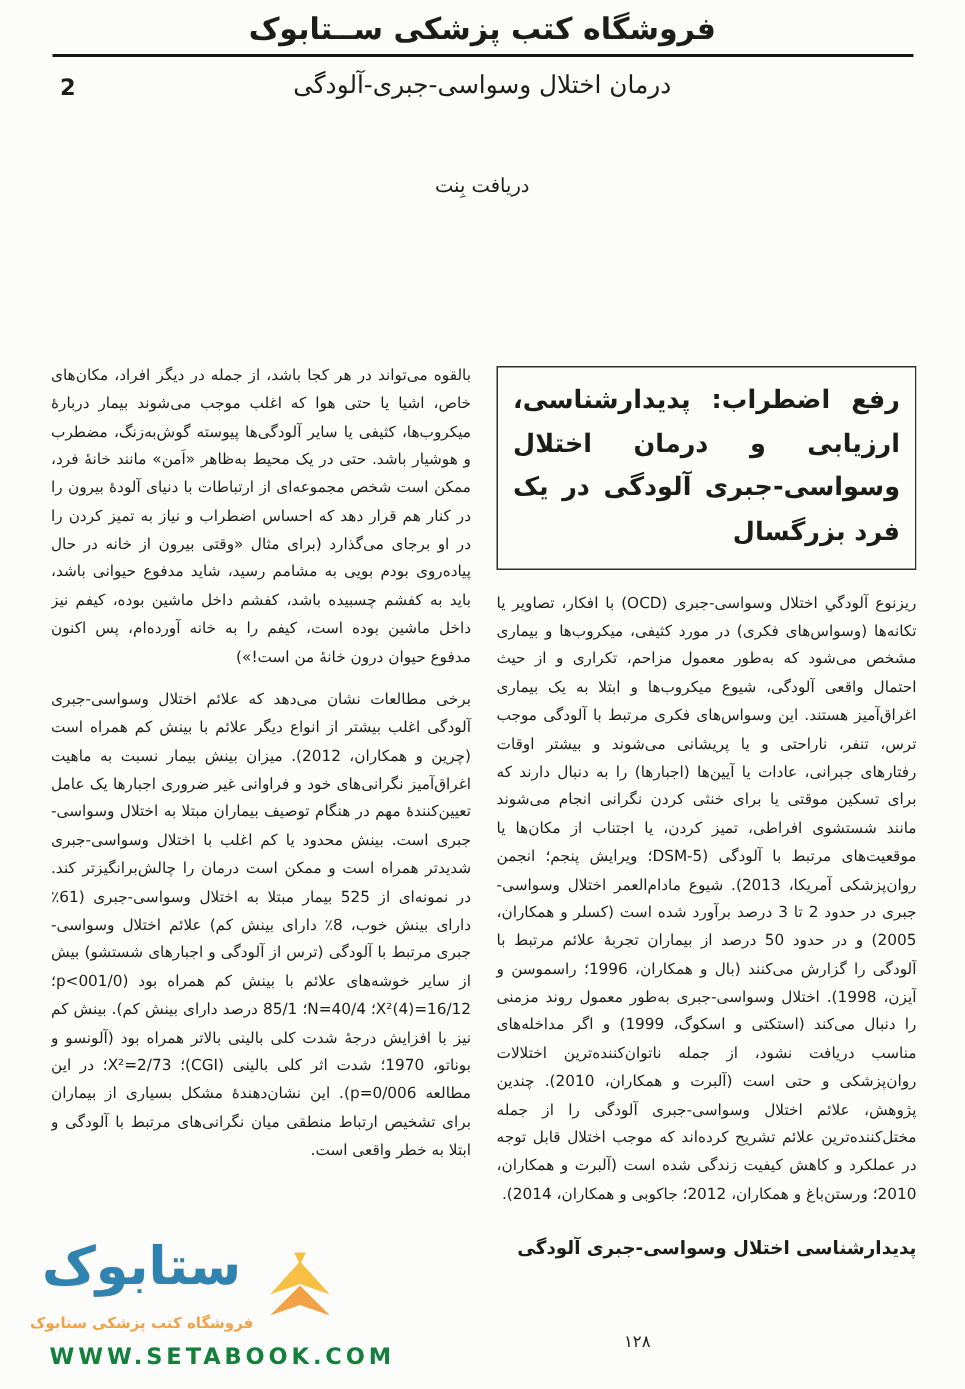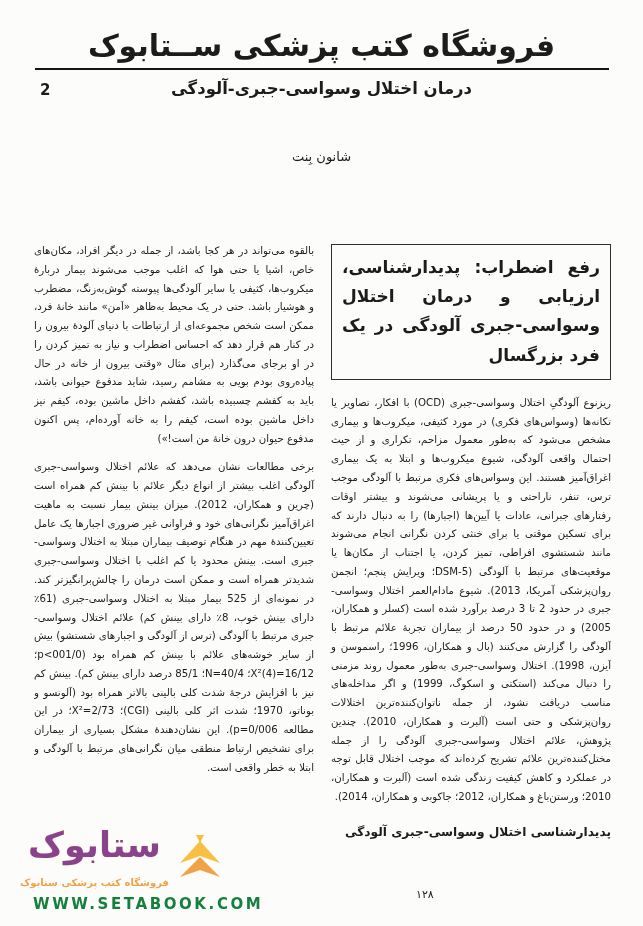--- a/index.html
+++ b/index.html
@@ -10,40 +10,40 @@
     color:#1c1c1c;
     position:relative;
     overflow:hidden;
   }
   .page { position:relative; width:643px; height:926px; background:#fcfcfa; }
 
   
   .store-header {
     direction:rtl;
     text-align:center;
-    font-size:30px;
+    font-size:20px;
     font-weight:700;
-    padding-top:28px;
+    padding-top:7px;
     letter-spacing:0.5px;
   }
   .header-rule {
     width:574px;
     margin:5px auto 0;
     border-bottom:2.2px solid #151515;
   }
 
   
   .chapter-row { position:relative; margin-top:9px; height:26px; }
   .chapter-num {
     position:absolute; left:40px; top:2px;
     font-size:15px; font-weight:700;
   }
   .chapter-title {
     display:block; direction:rtl; text-align:center;
-    font-size:16.5px; font-weight:700;
+    font-size:16.5px; font-weight:400;
   }
 
   .author {
     direction:rtl; text-align:center;
     font-size:13px; margin-top:44px;
   }
 
   
   .columns {
     position:absolute;
@@ -106,21 +106,21 @@
     gap:7px;
     direction:rtl;      
     opacity:0.82;
     pointer-events:none;
   }
   .wm-texts { text-align:center; }
   .wm-title {
     font-size:35px;
     font-weight:700;
     line-height:1.05;
-    color:#701a75;
+    color:#0369a1;
     text-shadow:0 0 1px rgba(239,143,31,.55);
   }
   .wm-sub {
     font-size:10px;
     font-weight:700;
     color:#ef8f1f;
     margin-top:13px;
     letter-spacing:0.5px;
   }
 </style>
@@ -129,21 +129,21 @@
 
 <div class="page">
 
   <header>
     <div class="store-header">فروشگاه کتب پزشکی ســتابوک</div>
     <div class="header-rule"></div>
     <div class="chapter-row">
       <span class="chapter-num">2</span>
       <span class="chapter-title">درمان اختلال وسواسی-جبری-آلودگی</span>
     </div>
-    <div class="author">شانون بِنت</div>
+    <div class="author">دریافت بِنت</div>
   </header>
 
   <main class="columns">
 
     <section class="col col-right">
       <div class="boxed-heading">رفع اضطراب: پدیدارشناسی، ارزیابی و درمان اختلال وسواسی-جبری آلودگی در یک فرد بزرگسال</div>
       <p class="body-text">ریزنوع آلودگیِ اختلال وسواسی-جبری (OCD) با افکار، تصاویر یا تکانه‌ها (وسواس‌های فکری) در مورد کثیفی، میکروب‌ها و بیماری مشخص می‌شود که به‌طور معمول مزاحم، تکراری و از حیث احتمال واقعی آلودگی، شیوع میکروب‌ها و ابتلا به یک بیماری اغراق‌آمیز هستند. این وسواس‌های فکری مرتبط با آلودگی موجب ترس، تنفر، ناراحتی و یا پریشانی می‌شوند و بیشتر اوقات رفتارهای جبرانی، عادات یا آیین‌ها (اجبارها) را به دنبال دارند که برای تسکین موقتی یا برای خنثی کردن نگرانی انجام می‌شوند مانند شستشوی افراطی، تمیز کردن، یا اجتناب از مکان‌ها یا موقعیت‌های مرتبط با آلودگی (DSM-5؛ ویرایش پنجم؛ انجمن روان‌پزشکی آمریکا، 2013). شیوع مادام‌العمر اختلال وسواسی-جبری در حدود 2 تا 3 درصد برآورد شده است (کسلر و همکاران، 2005) و در حدود 50 درصد از بیماران تجربۀ علائم مرتبط با آلودگی را گزارش می‌کنند (بال و همکاران، 1996؛ راسموسن و آیزن، 1998). اختلال وسواسی-جبری به‌طور معمول روند مزمنی را دنبال می‌کند (استکتی و اسکوگ، 1999) و اگر مداخله‌های مناسب دریافت نشود، از جمله ناتوان‌کننده‌ترین اختلالات روان‌پزشکی و حتی است (آلبرت و همکاران، 2010). چندین پژوهش، علائم اختلال وسواسی-جبری آلودگی را از جمله مختل‌کننده‌ترین علائم تشریح کرده‌اند که موجب اختلال قابل توجه در عملکرد و کاهش کیفیت زندگی شده است (آلبرت و همکاران، 2010؛ ورستن‌باغ و همکاران، 2012؛ جاکوبی و همکاران، 2014).</p>
       <h3 class="section-heading">پدیدارشناسی اختلال وسواسی-جبری آلودگی</h3>
     </section>
 

